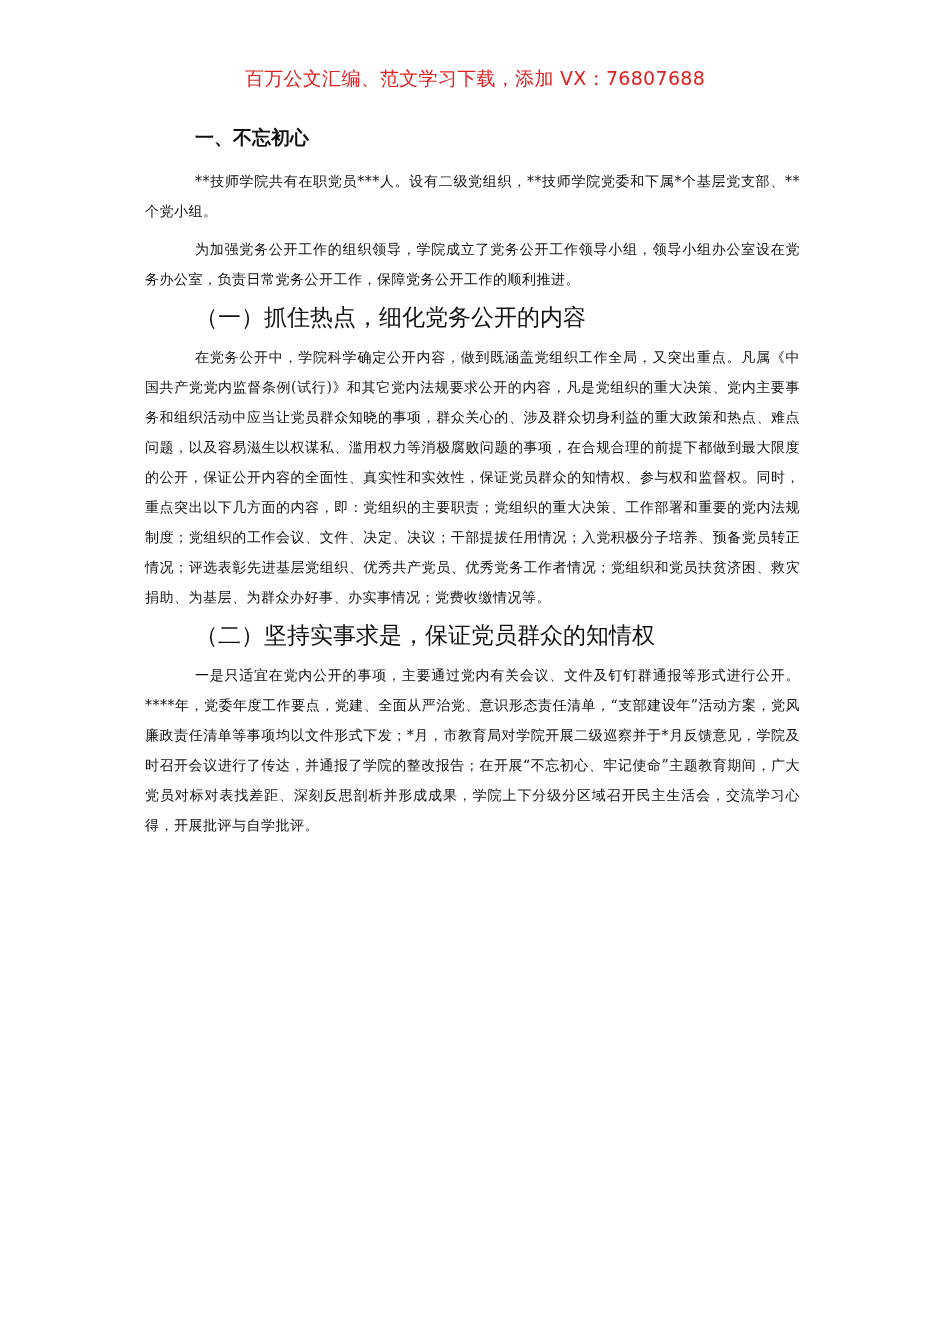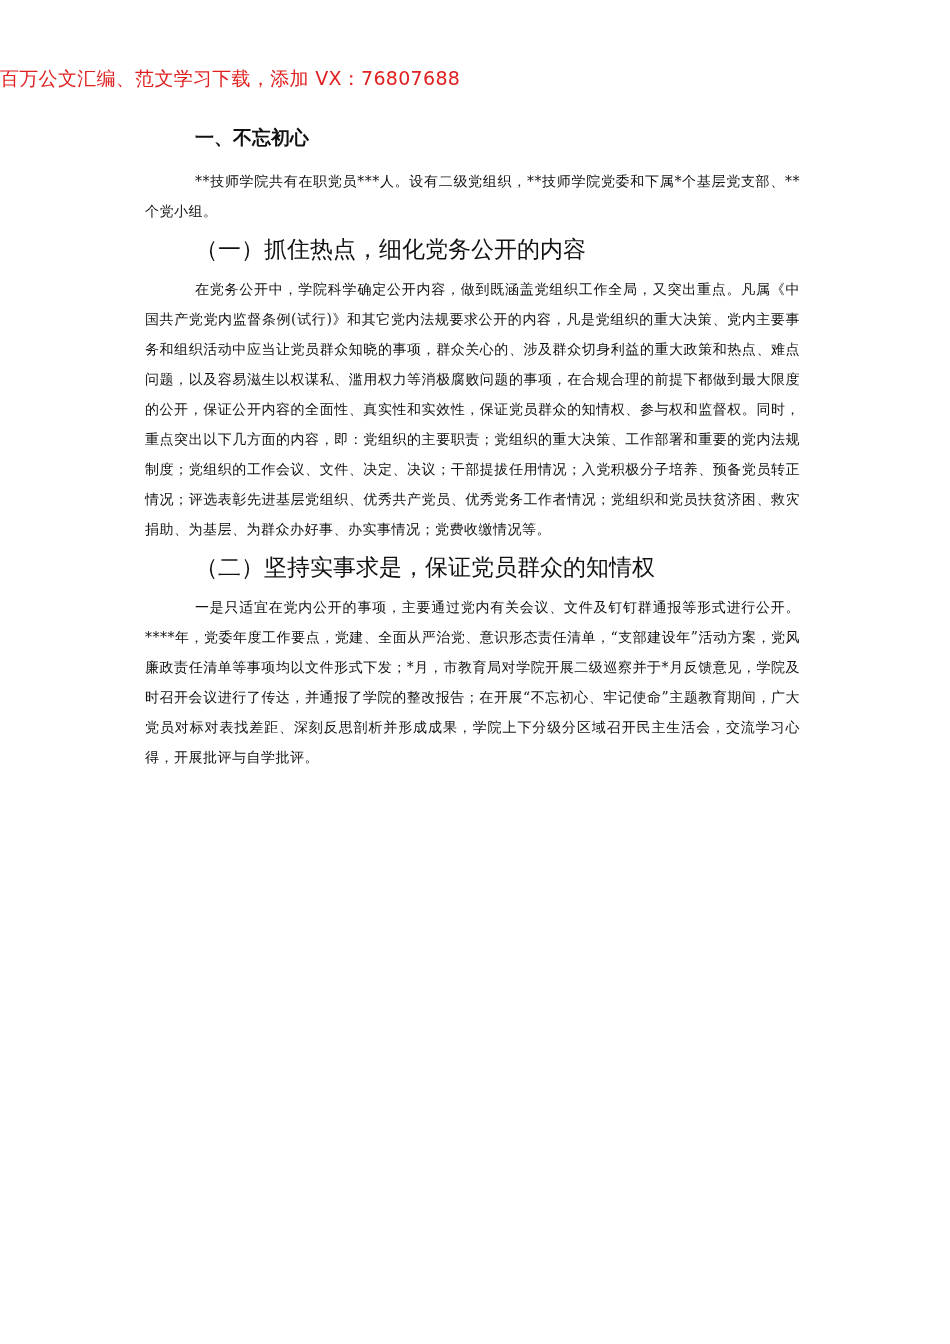--- a/index.html
+++ b/index.html
@@ -1,33 +1,34 @@
 <!DOCTYPE html>
 <html><head>
 <meta charset="utf-8">
 <style>
   html, body { margin: 0; padding: 0; background: #ffffff; }
   body { width: 950px; height: 1344px; position: relative; overflow: hidden;
          font-family: "DejaVu Serif", "Liberation Serif", serif; color: #111; }
-  .banner { position: absolute; top: 66px; left: 0; width: 950px; text-align: left;
+  .banner { position: absolute; top: 66px; left: 0; width: 950px; text-align: center;
             font-family: "DejaVu Sans", "Liberation Sans", sans-serif;
             font-size: 19px; color: #e02020; letter-spacing: 0.3px; }
   .page { position: absolute; top: 122px; left: 145px; width: 655px; }
   .h1 { font-family: "DejaVu Sans", "Liberation Sans", sans-serif; font-weight: bold;
         font-size: 19px; text-indent: 50px; margin: 0 0 14px 0; line-height: 30px; }
   .h2 { font-family: "DejaVu Sans", "Liberation Sans", sans-serif; font-weight: normal;
         font-size: 23px; text-indent: 50px; margin: 0 0 10px 0; line-height: 30px; }
   .p { font-size: 14px; line-height: 30px; text-indent: 50px; margin: 0 0 8px 0;
        text-align: justify; letter-spacing: 0.5px; }
 </style>
 </head>
 <body>
 
 <div class="banner">百万公文汇编、范文学习下载，添加 VX：76807688</div>
 
 <div class="page">
   <div class="h1">一、不忘初心</div>
   <p class="p">**技师学院共有在职党员***人。设有二级党组织，**技师学院党委和下属*个基层党支部、**个党小组。</p>
+  <p class="p">为加强党务公开工作的组织领导，学院成立了党务公开工作领导小组，领导小组办公室设在党务办公室，负责日常党务公开工作，保障党务公开工作的顺利推进。</p>
   <div class="h2">（一）抓住热点，细化党务公开的内容</div>
   <p class="p">在党务公开中，学院科学确定公开内容，做到既涵盖党组织工作全局，又突出重点。凡属《中国共产党党内监督条例(试行)》和其它党内法规要求公开的内容，凡是党组织的重大决策、党内主要事务和组织活动中应当让党员群众知晓的事项，群众关心的、涉及群众切身利益的重大政策和热点、难点问题，以及容易滋生以权谋私、滥用权力等消极腐败问题的事项，在合规合理的前提下都做到最大限度的公开，保证公开内容的全面性、真实性和实效性，保证党员群众的知情权、参与权和监督权。同时，重点突出以下几方面的内容，即：党组织的主要职责；党组织的重大决策、工作部署和重要的党内法规制度；党组织的工作会议、文件、决定、决议；干部提拔任用情况；入党积极分子培养、预备党员转正情况；评选表彰先进基层党组织、优秀共产党员、优秀党务工作者情况；党组织和党员扶贫济困、救灾捐助、为基层、为群众办好事、办实事情况；党费收缴情况等。</p>
   <div class="h2">（二）坚持实事求是，保证党员群众的知情权</div>
   <p class="p">一是只适宜在党内公开的事项，主要通过党内有关会议、文件及钉钉群通报等形式进行公开。****年，党委年度工作要点，党建、全面从严治党、意识形态责任清单，“支部建设年”活动方案，党风廉政责任清单等事项均以文件形式下发；*月，市教育局对学院开展二级巡察并于*月反馈意见，学院及时召开会议进行了传达，并通报了学院的整改报告；在开展“不忘初心、牢记使命”主题教育期间，广大党员对标对表找差距、深刻反思剖析并形成成果，学院上下分级分区域召开民主生活会，交流学习心得，开展批评与自学批评。</p>
 </div>
 
 </body></html>

